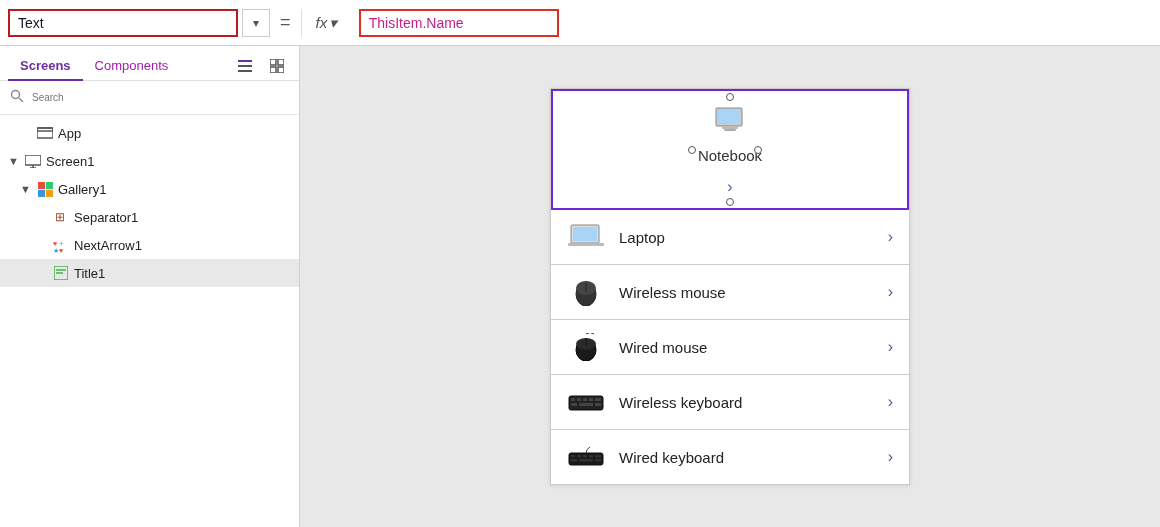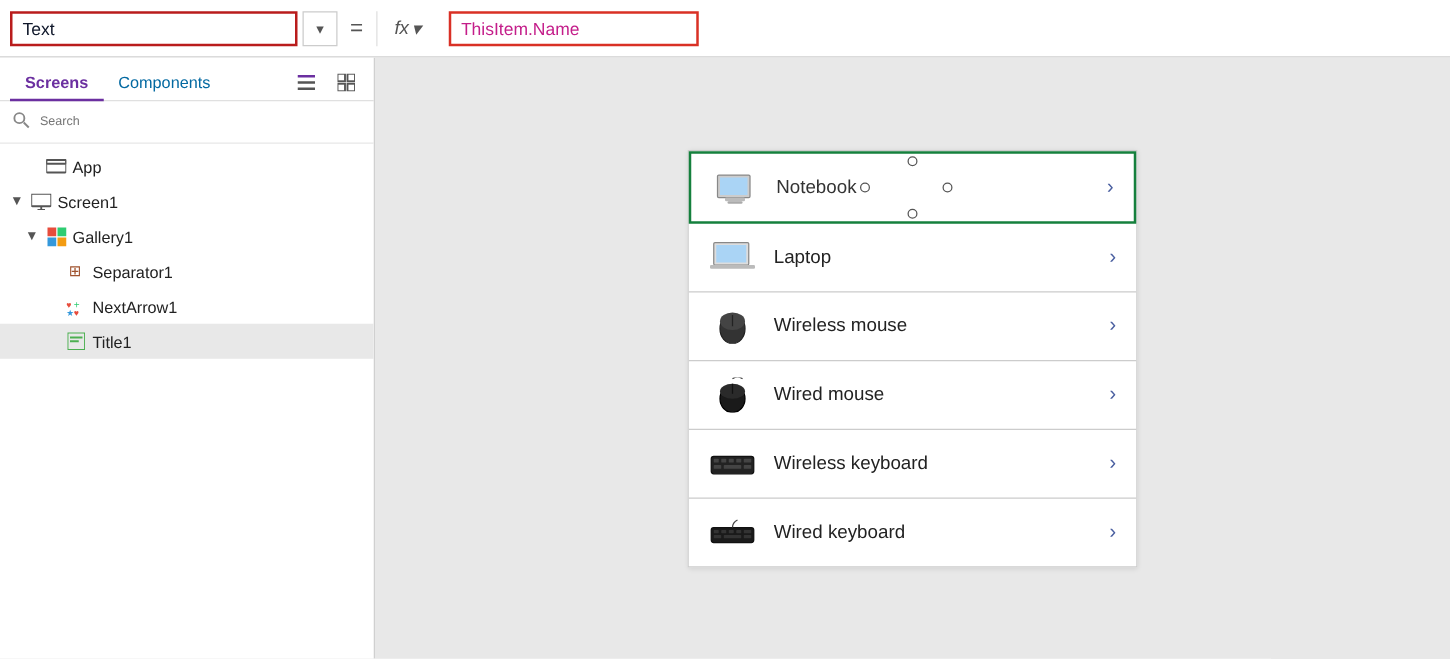--- a/index.html
+++ b/index.html
@@ -111,21 +111,21 @@
       align-items: center;
       padding: 6px 8px 0 8px;
       border-bottom: 1px solid #e0e0e0;
       gap: 0;
     }
 
     .tab {
       padding: 6px 12px;
       font-size: 13px;
       cursor: pointer;
-      color: #0369a1;
+      color: #a21caf;
       border-bottom: 2px solid transparent;
       margin-bottom: -1px;
     }
 
     .tab.active {
       color: #6b2fa0;
       border-bottom: 2px solid #6b2fa0;
       font-weight: 600;
     }
 
@@ -416,21 +416,21 @@
       </div>
 
 
     </div>
   </div>
 
   <div class="canvas-area">
 
     <div class="gallery-widget">
 
-      <div class="gallery-item selected-item" style="position:relative; border: 2px solid #15803d;">
+      <div class="gallery-item selected-item" style="position:relative; border: 2px solid #6d28d9; flex-direction: column;">
         <div class="item-image">
           <svg width="36" height="28" viewBox="0 0 36 28">
             <rect x="4" y="4" width="26" height="18" rx="1" fill="#ccc" stroke="#888" stroke-width="1"></rect>
             <rect x="6" y="6" width="22" height="14" fill="#aad4f5"></rect>
             <rect x="10" y="22" width="16" height="3" rx="1" fill="#bbb"></rect>
             <rect x="12" y="25" width="12" height="2" rx="1" fill="#aaa"></rect>
           </svg>
         </div>
         <span class="item-text">Notebook</span>
         <span class="item-arrow">›</span>

